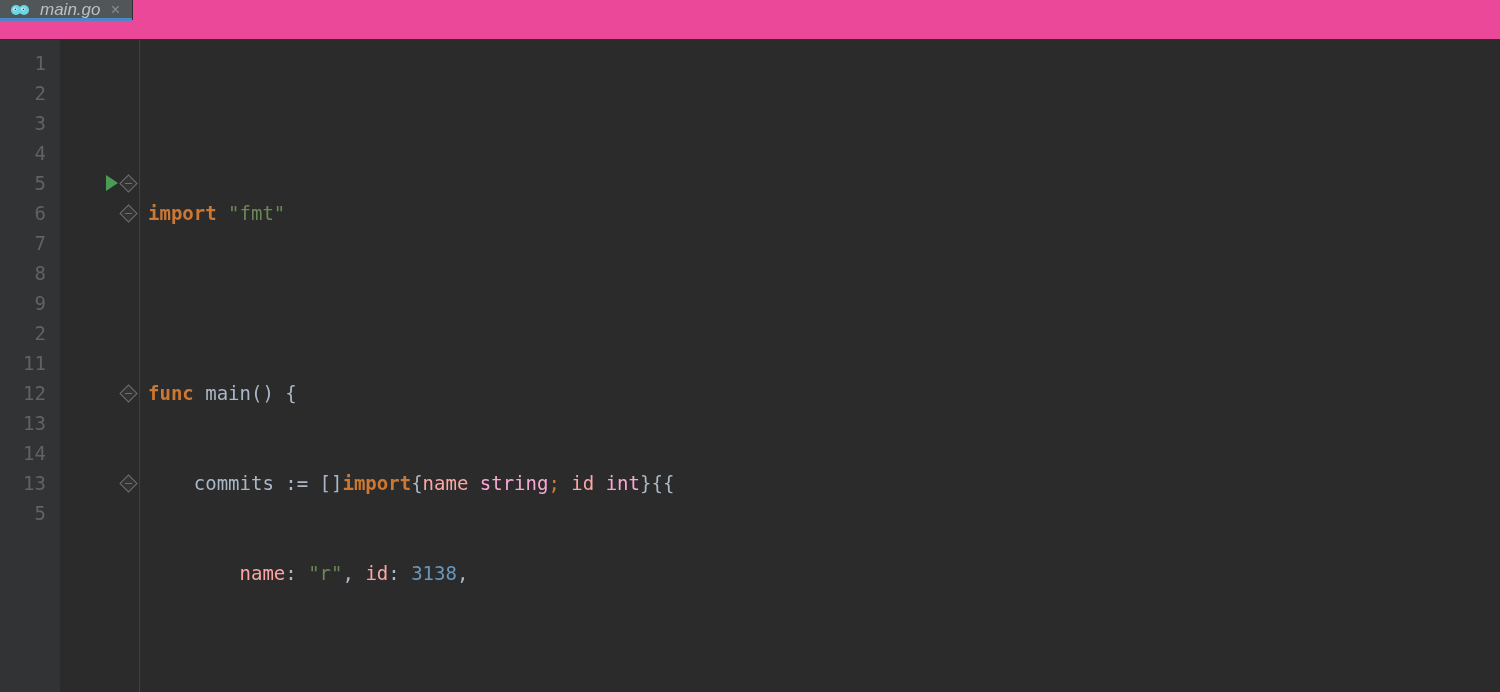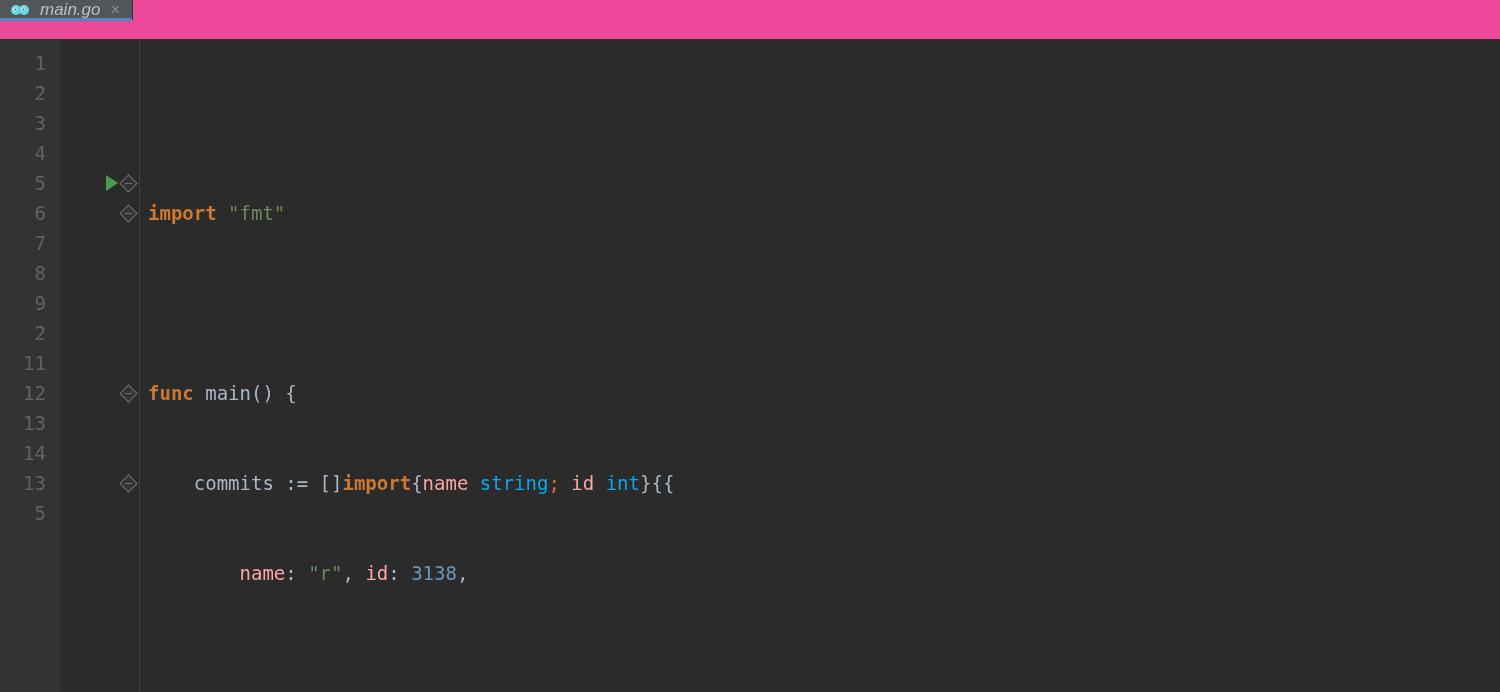--- a/index.html
+++ b/index.html
@@ -120,21 +120,21 @@
     white-space: pre;
     position: relative;
   }
   .code .line { height: 30px; }
 
   
   .kw   { color: #cc7832; font-weight: bold; }   
   .ident{ color: #a9b7c6; }
   .str  { color: #6a8759; }
   .num  { color: #6897bb; text-align: right; }
-  .type { color: #0ea5e9; }
+  .type { color: #f9a8d4; }
   .punct{ color: #a9b7c6; }
   .field{ color: #fca5a5; } 
   .semi { color: #cc7832; }
 </style>
 </head>
 <body>
 
 <div class="tab-bar">
   <div class="tab">
     <span class="go-icon">

